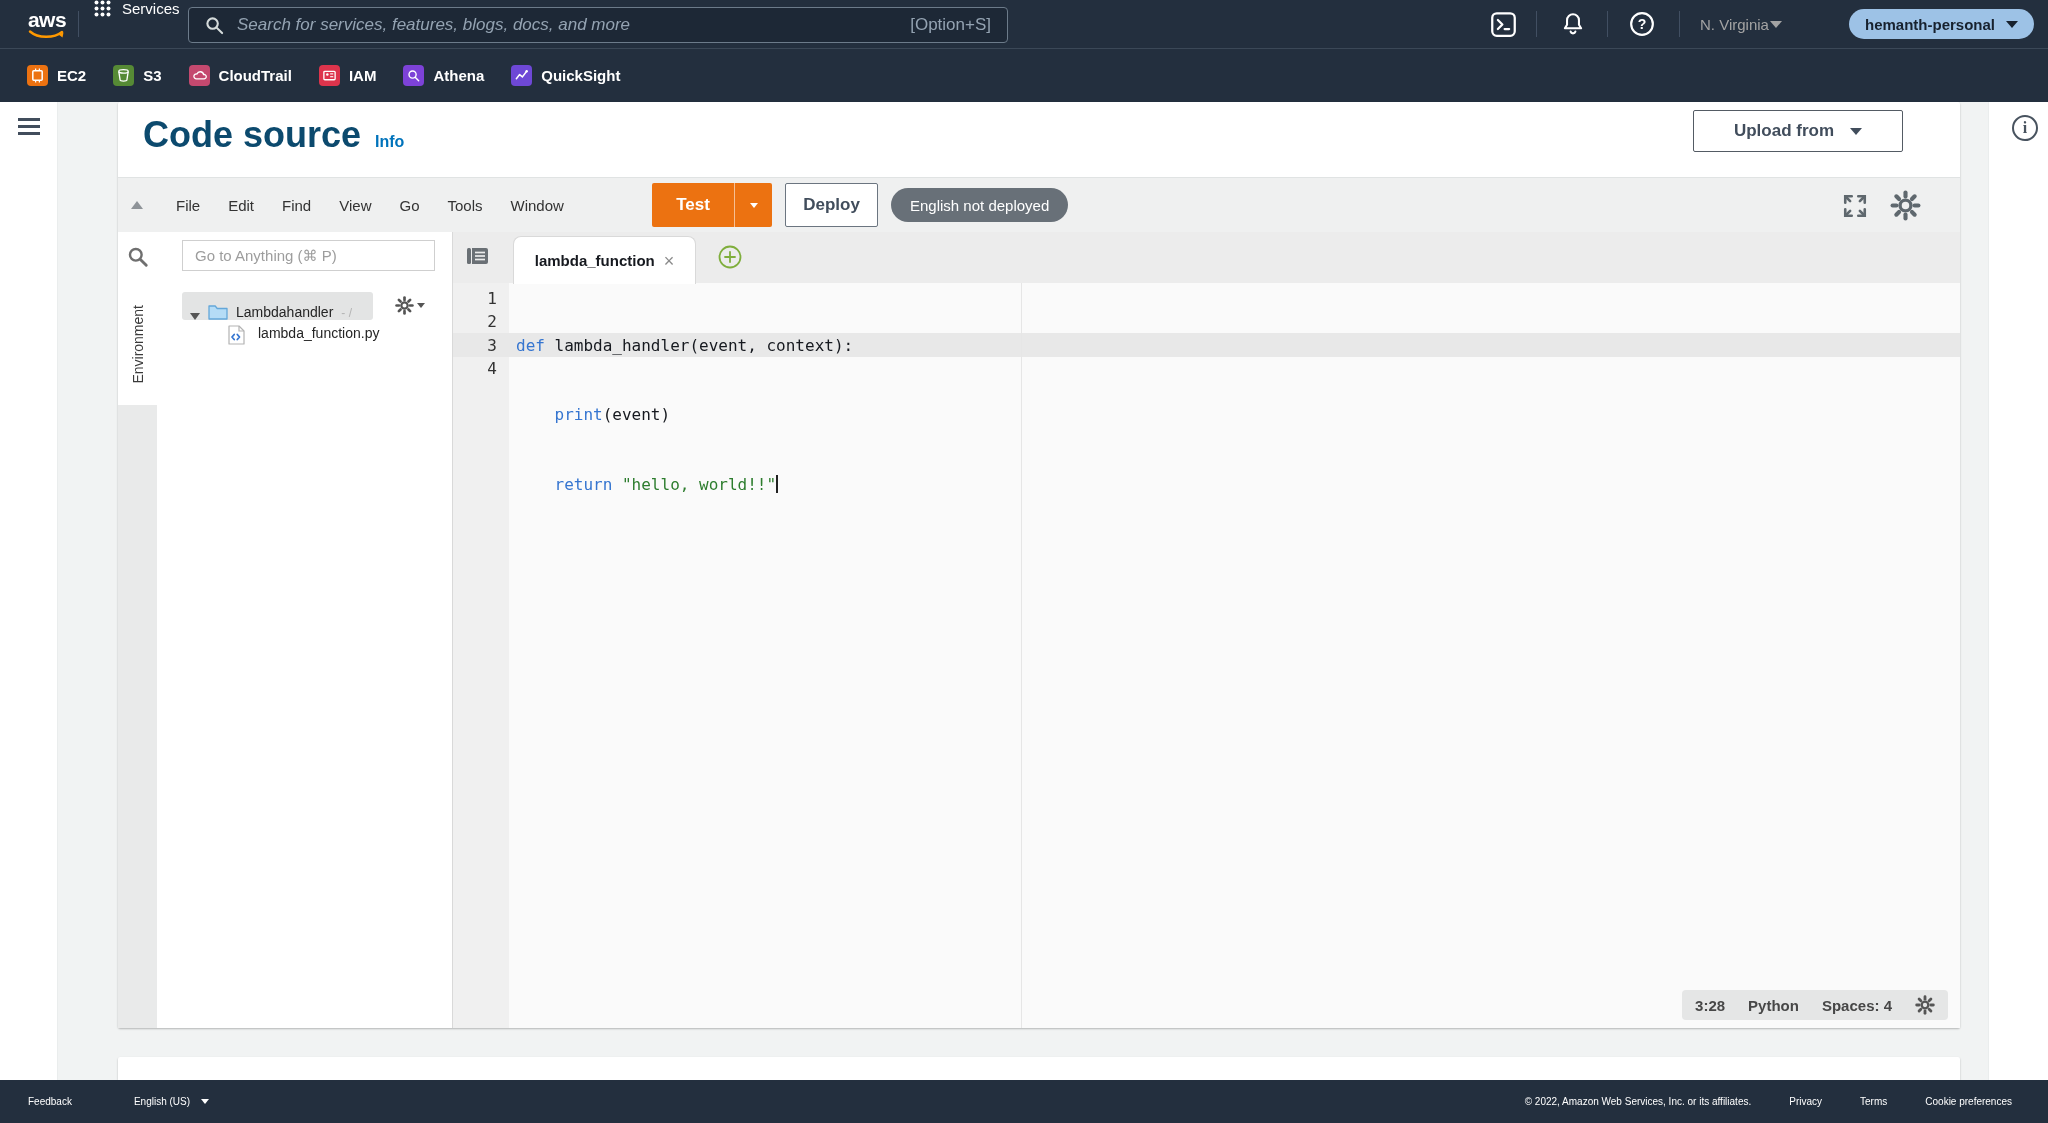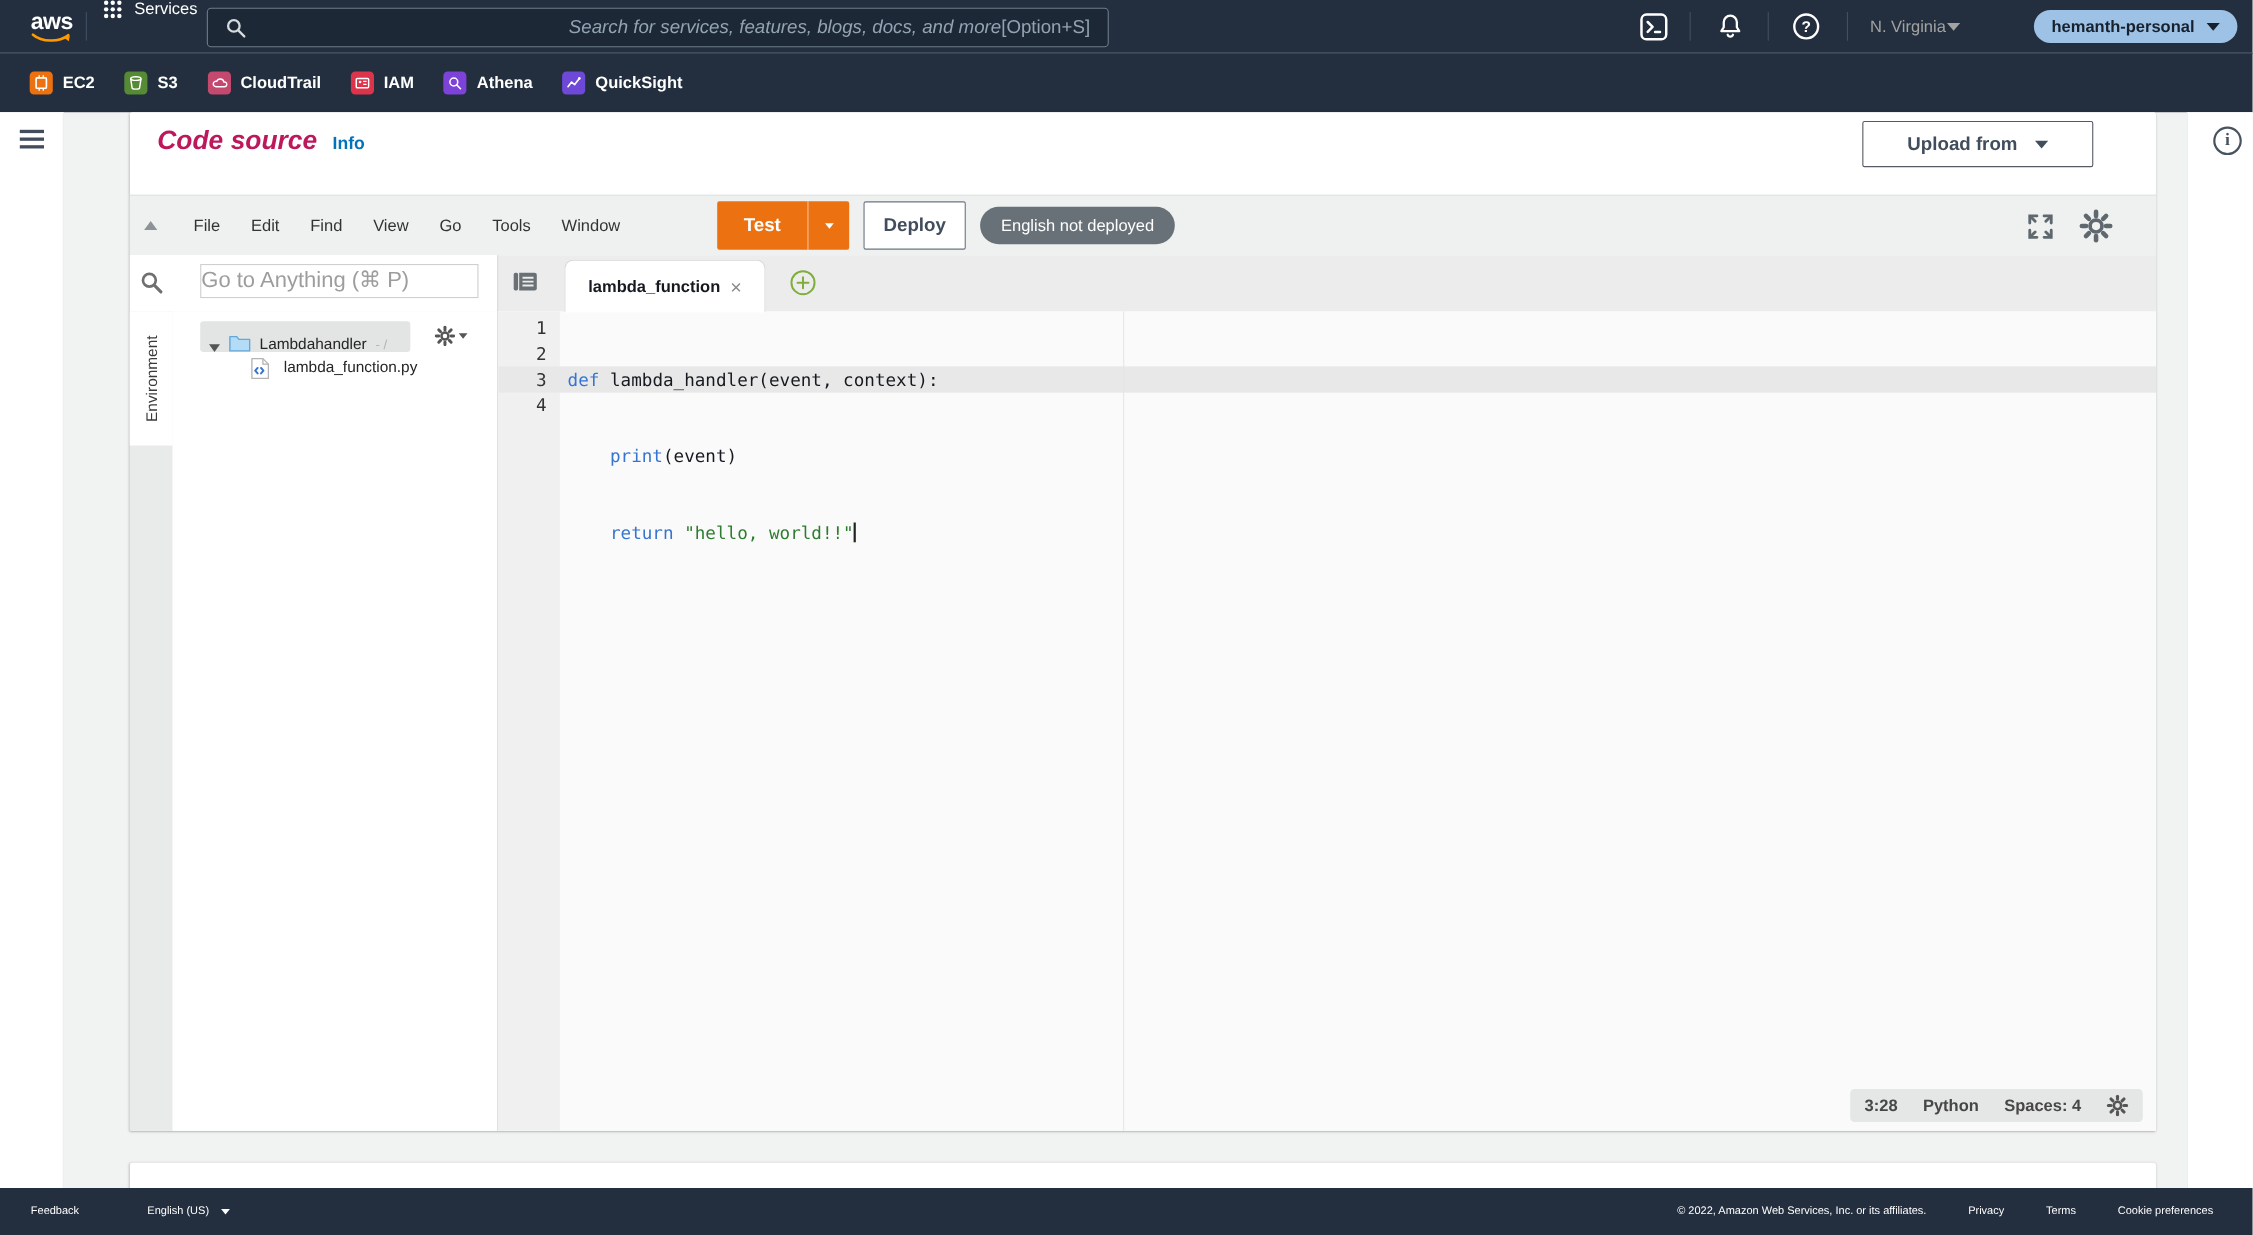--- a/index.html
+++ b/index.html
@@ -6,21 +6,21 @@
   body { background:#fff; font-family:"Liberation Sans", sans-serif; }
   .screen { position:relative; width:2048px; height:1123px; background:#f1f3f3; overflow:hidden; }
 
   
   .topnav { position:absolute; left:0; top:0; width:2048px; height:48px; background:#232f3e; }
   .aws-logo { position:absolute; left:24px; top:8px; width:46px; height:32px; color:#fff; font-weight:700; font-size:21px; letter-spacing:-.5px; text-align:center; cursor:pointer; }
   .aws-logo svg { position:absolute; left:4px; bottom:0px; }
   .nav-divider { position:absolute; top:11px; width:1px; height:26px; background:#414f62; }
   .services-btn { position:absolute; left:94px; top:0; height:48px; display:flex; align-items:flex-start; gap:11px; color:#fff; font-size:15px; cursor:pointer; }
   .searchbox { position:absolute; left:188px; top:7px; width:820px; height:36px; background:#1d2836; border:1px solid #6c7b8a; border-radius:4px; display:flex; align-items:center; padding:0 16px; }
-  .search-ph { flex:1; margin-left:13px; color:#94a3b2; font-style:italic; font-size:17px;text-align:right; }
+  .search-ph { flex:1; margin-left:13px; color:#94a3b2; font-style:italic; font-size:17px; }
   .search-sc { color:#94a3b2; font-size:17px; }
   .nav-icon { position:absolute; top:0; height:48px; display:flex; align-items:center; cursor:pointer; }
   .region-sel { position:absolute; left:1700px; top:0; height:48px; display:flex; align-items:center; gap:1px; color:#a3a3a3; font-size:15px; cursor:pointer; }
   .account-pill { position:absolute; left:1849px; top:9px; height:30px; border-radius:15px; background:#9DC2E6; display:flex; align-items:center; gap:11px; padding:0 16px; color:#17212e; font-size:15px; font-weight:600; cursor:pointer; }
 
   
   .caret-dn { width:0; height:0; border-left:6px solid transparent; border-right:6px solid transparent; border-top:7px solid currentColor; display:inline-block; }
   .caret-dn.sm { border-left-width:4px; border-right-width:4px; border-top-width:5px; }
   .tri-up { width:0; height:0; border-left:6px solid transparent; border-right:6px solid transparent; border-bottom:8px solid #8e9398; }
 
@@ -33,41 +33,41 @@
   .left-rail { position:absolute; left:0; top:102px; width:58px; height:978px; background:#fff; border-right:1px solid #eaeded; }
   .hamburger { position:absolute; left:18px; top:16px; width:22px; height:3px; background:#414d5c; box-shadow:0 7px 0 #414d5c, 0 14px 0 #414d5c; cursor:pointer; }
   .right-rail { position:absolute; left:1988px; top:102px; width:60px; height:978px; background:#fff; border-left:1px solid #eaeded; }
   .info-circle { position:absolute; left:23px; top:13px; width:26px; height:26px; border:2px solid #48535f; border-radius:50%; color:#48535f; font-family:"Liberation Serif", serif; font-weight:700; font-size:16px; display:flex; align-items:center; justify-content:center; cursor:pointer; }
 
   
   .card { position:absolute; left:118px; top:102px; width:1842px; height:926px; background:#fff; border-radius:2px; box-shadow:0 1px 2px rgba(0,0,0,.25); }
   .card2 { position:absolute; left:118px; top:1057px; width:1842px; height:23px; background:#fff; border-radius:2px 2px 0 0; box-shadow:0 1px 2px rgba(0,0,0,.25); }
 
   .card-header { position:absolute; left:25px; top:12px; display:flex; align-items:baseline; gap:14px; }
-  .page-title { font-size:24px; font-weight:700; color:#be185d;font-style:italic; }
+  .page-title { font-size:36px; font-weight:700; color:#0c4a6e; }
   .info-link { font-size:16px; font-weight:700; color:#0073bb; cursor:pointer; }
   .upload-btn { position:absolute; right:57px; top:8px; width:210px; height:42px; border:1px solid #545b64; border-radius:2px; background:#fff; display:flex; align-items:center; justify-content:center; gap:16px; font-size:17px; font-weight:700; color:#414d5c; cursor:pointer; }
 
   
   .toolbar { position:absolute; left:0; top:75px; width:1842px; height:55px; background:#eff0f0; border-top:1px solid #e0e3e3; }
   .collapse-btn { position:absolute; left:13px; top:23px; cursor:pointer; }
   .menu { position:absolute; left:44px; top:0; height:55px; display:flex; align-items:center; }
   .menu-item { padding:0 14px; font-size:15px; color:#333; cursor:pointer; }
   .test-btn { position:absolute; left:534px; top:5px; width:120px; height:44px; background:#EC7211; border-radius:2px; display:flex; cursor:pointer; }
   .test-main { width:83px; display:flex; align-items:center; justify-content:center; color:#fff; font-size:17px; font-weight:700; border-right:1px solid rgba(255,255,255,.55); }
   .test-caret { flex:1; display:flex; align-items:center; justify-content:center; color:#fff; }
   .deploy-btn { position:absolute; left:667px; top:5px; width:93px; height:44px; background:#fff; border:1px solid #6b7580; border-radius:2px; display:flex; align-items:center; justify-content:center; font-size:17px; font-weight:700; color:#414d5c; cursor:pointer; }
   .badge { position:absolute; left:773px; top:10px; height:34px; border-radius:17px; background:#687078; color:#fff; font-size:15px; display:flex; align-items:center; padding:0 19px; }
   .tool-icon { position:absolute; cursor:pointer; }
 
   
   .tabrow { position:absolute; left:0; top:130px; width:1842px; height:51px; border-bottom:1px solid #d9d9d9; }
   .tabrow-left { position:absolute; left:0; top:0; width:334px; height:51px; background:#fff; }
   .goto-icon { position:absolute; left:9px; top:14px; }
-  .goto-input { position:absolute; left:64px; top:8px; width:253px; height:31px; border:1px solid #cfcfcf; background:#fff; padding:0 0; font-size:20px; color:#444; font-family:"Liberation Sans", sans-serif; }
+  .goto-input { position:absolute; left:64px; top:8px; width:253px; height:31px; border:1px solid #cfcfcf; background:#fff; padding:0 12px; font-size:15px; color:#444; font-family:"Liberation Sans", sans-serif; }
   .goto-input::placeholder { color:#9d9d9d; opacity:1; }
   .tabrow-right { position:absolute; left:334px; top:0; width:1508px; height:51px; background:#ececec; border-left:1px solid #d9d9d9; }
   .tabslist-btn { position:absolute; left:13px; top:15px; cursor:pointer; }
   .tab { position:absolute; left:60px; top:4px; width:183px; height:48px; background:#fff; border:1px solid #d9d9d9; border-bottom:none; border-radius:8px 8px 0 0; display:flex; align-items:center; justify-content:center; gap:9px; z-index:2; cursor:pointer; }
   .tab-label { font-size:15px; font-weight:700; color:#16191f; }
   .tab-close { color:#8a8a8a; font-size:18px; line-height:1; cursor:pointer; }
   .newtab-btn { position:absolute; left:265px; top:13px; width:24px; height:24px; cursor:pointer; }
 
   
   .sidestrip { position:absolute; left:0; top:181px; width:39px; height:745px; background:#e9eaea; }

